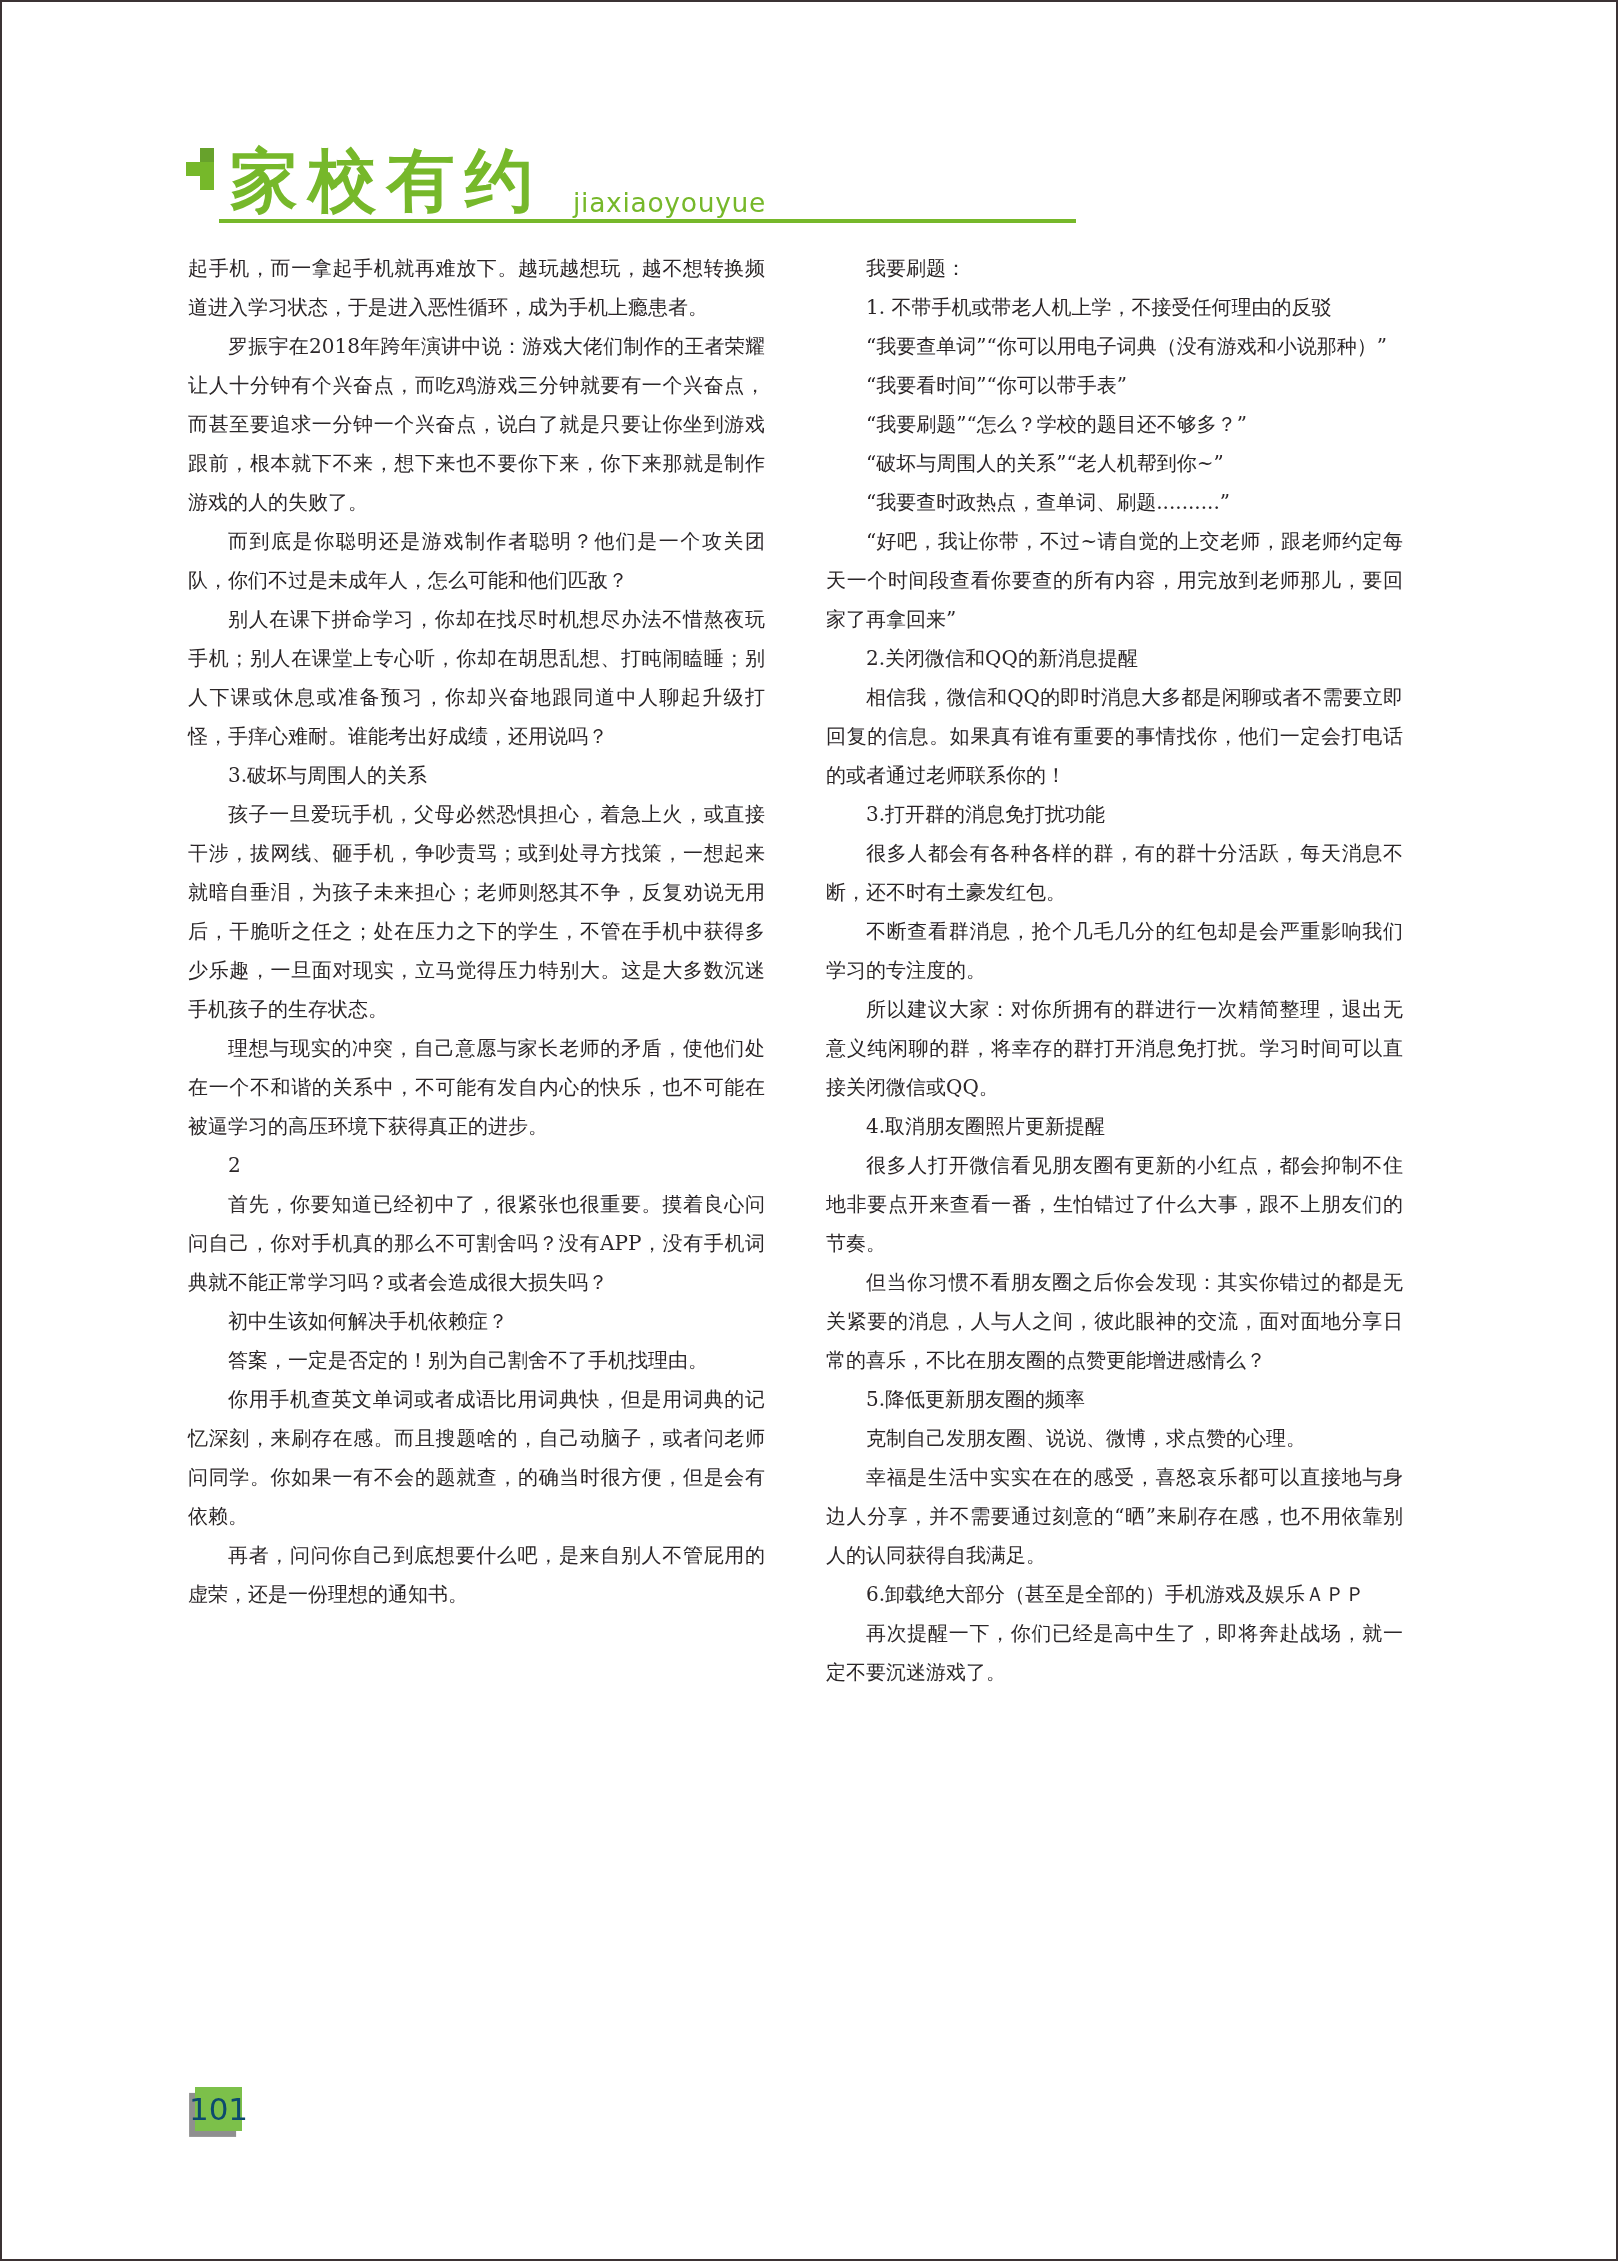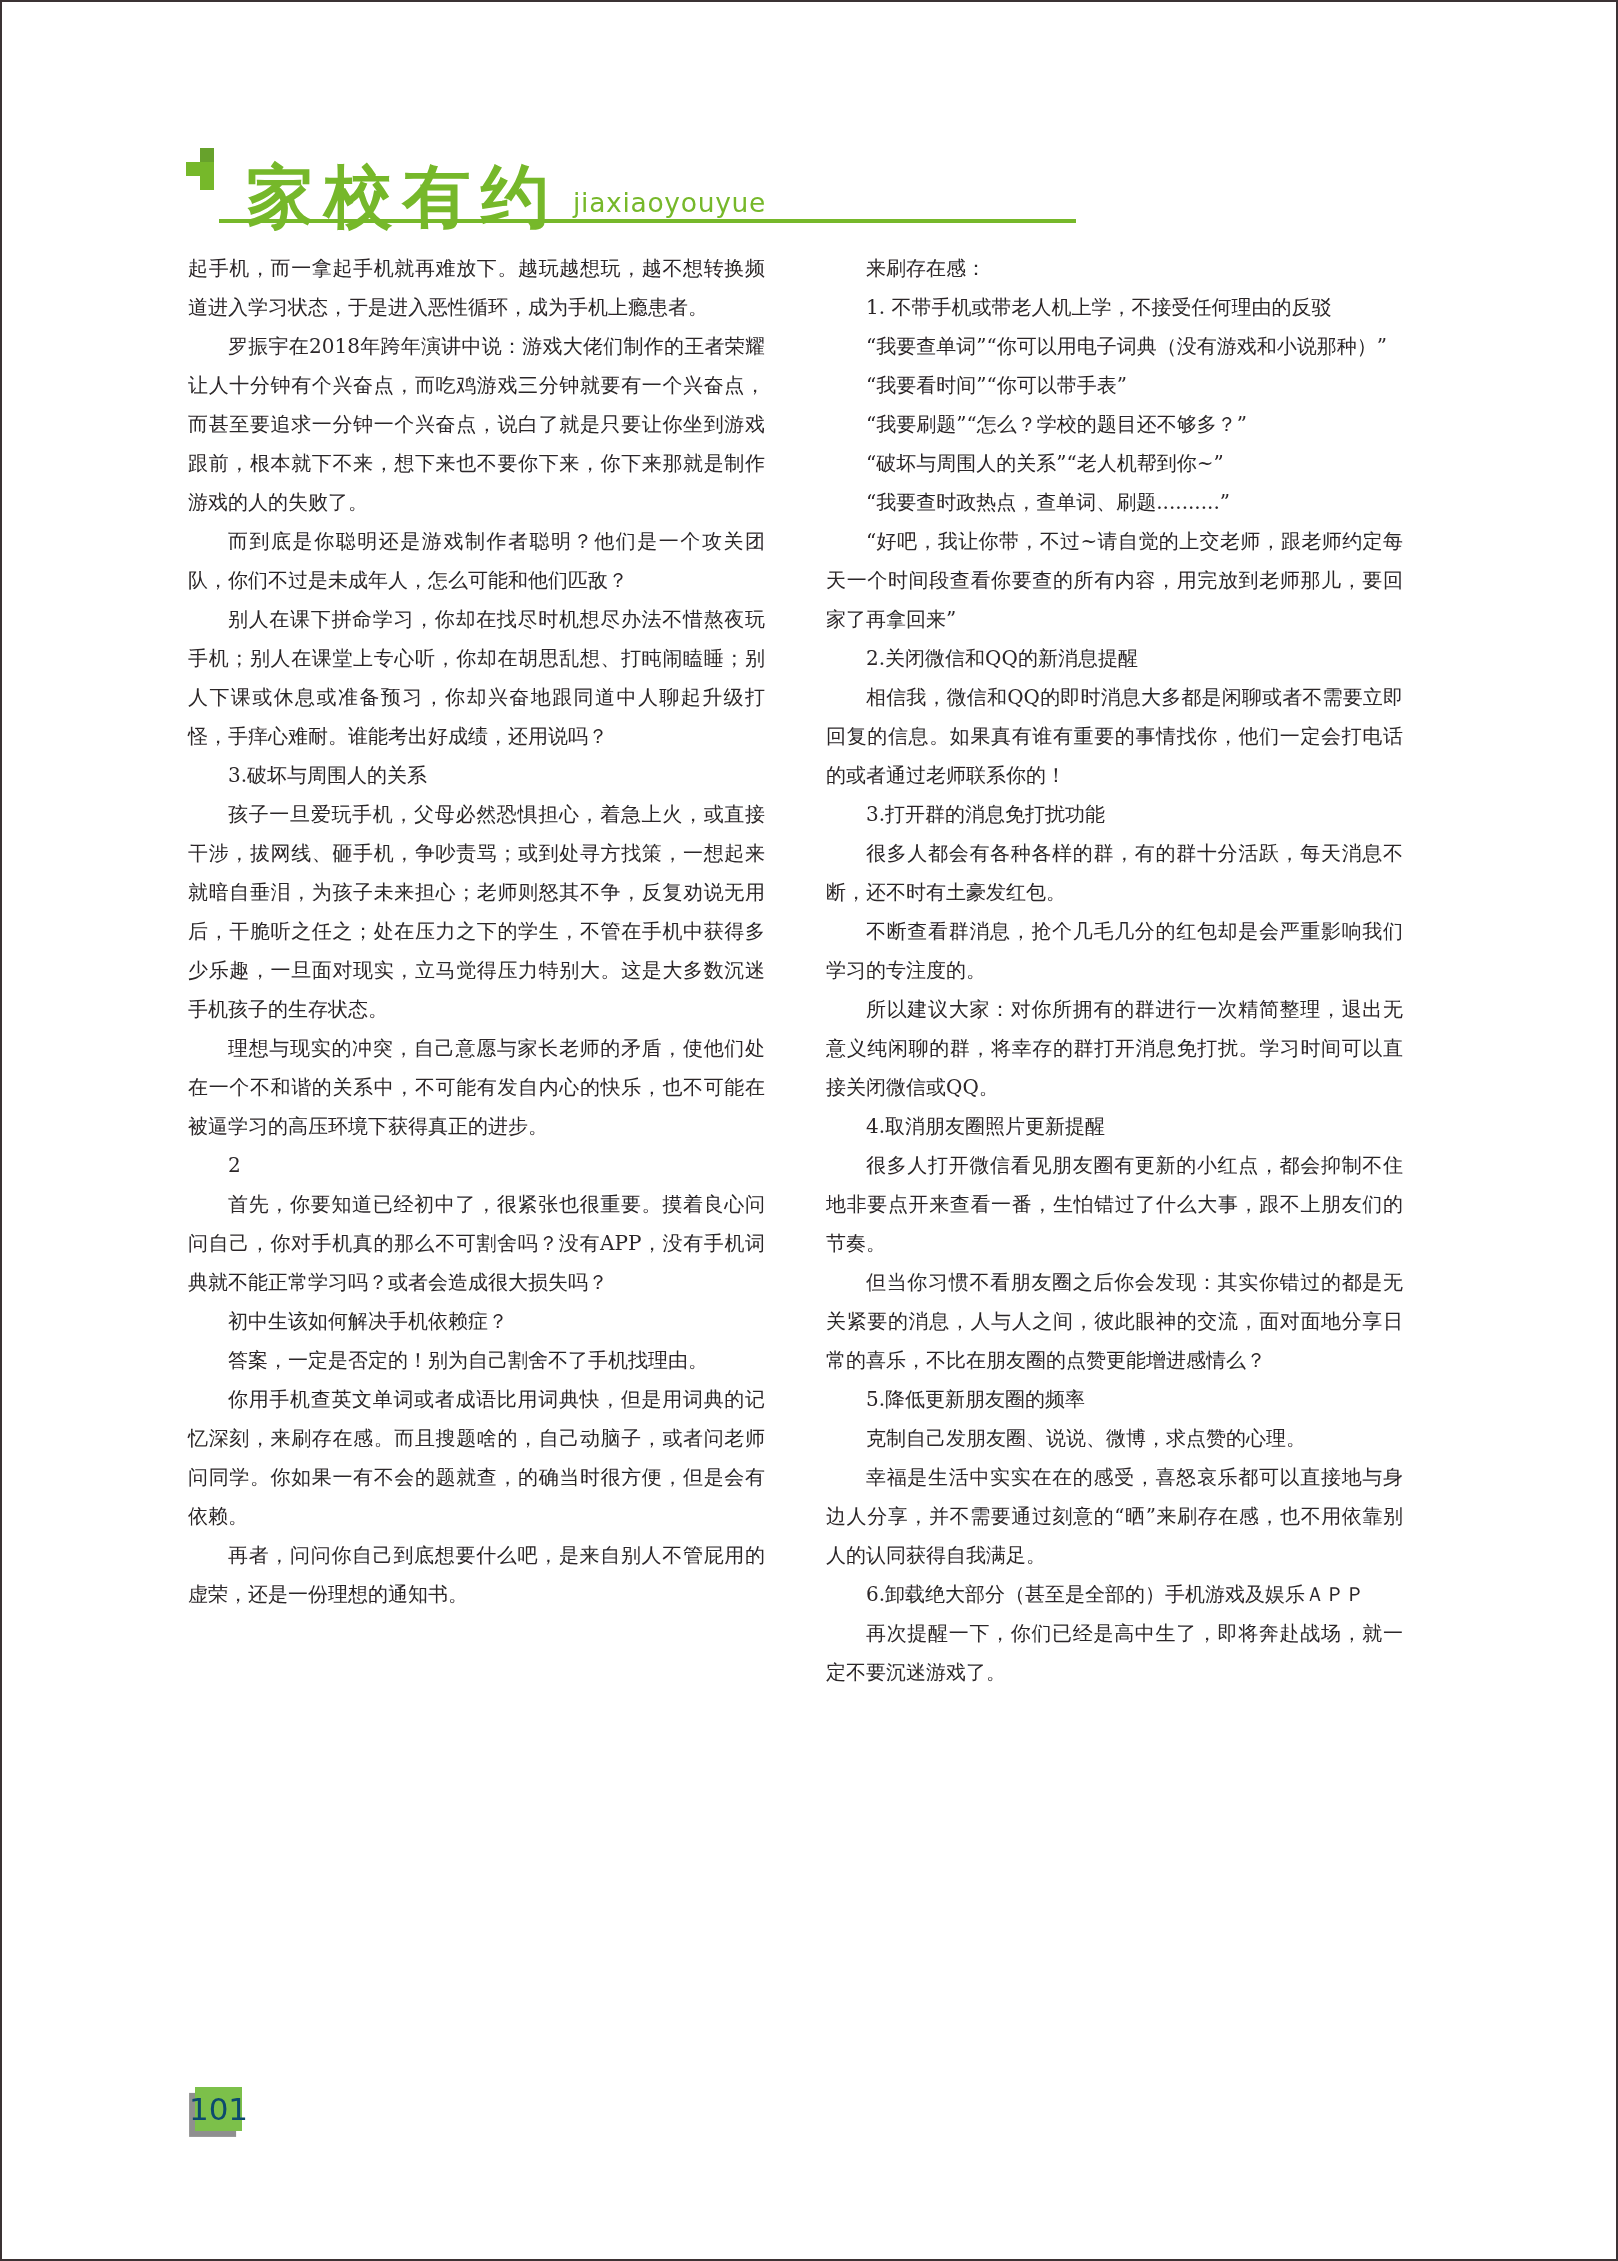--- a/index.html
+++ b/index.html
@@ -20,21 +20,21 @@
   }
   
   .header { position: absolute; left: 184px; top: 146px; width: 1030px; height: 88px; }
   .logo-squares { position: absolute; left: 1.5px; top: 1.5px; width: 28px; height: 42px; }
   .sq { position: absolute; display: block; background: var(--accent-green, #76b82a); }
   .sq1 { left: 14px; top: 0;    width: 14px; height: 14px; background: var(--accent-green-dark, #67a22c); }
   .sq2 { left: 0;    top: 14px; width: 14px; height: 14px; }
   .sq3 { left: 14px; top: 14px; width: 14px; height: 14px; }
   .sq4 { left: 14px; top: 28px; width: 14px; height: 14px; }
   .title {
-    position: absolute; left: 46px; top: -4.4px; margin: 16px;
+    position: absolute; left: 46px; top: -4.4px; margin: 0;
     font-family: "DejaVu Sans", "Liberation Sans", sans-serif;
     font-weight: bold; font-size: 68px; line-height: 77px;
     letter-spacing: 10.3px; color: var(--accent-green, #76b82a);
     white-space: nowrap;
   }
   .pinyin {
     position: absolute; left: 389px; top: 41px;
     font-family: "DejaVu Sans", "Liberation Sans", sans-serif;
     font-size: 26.5px; letter-spacing: 0.7px;
     color: var(--accent-green, #76b82a); white-space: nowrap;
@@ -94,21 +94,21 @@
       <p class="para ind">理想与现实的冲突，自己意愿与家长老师的矛盾，使他们处在一个不和谐的关系中，不可能有发自内心的快乐，也不可能在被逼学习的高压环境下获得真正的进步。</p>
       <p class="para ind">2</p>
       <p class="para ind">首先，你要知道已经初中了，很紧张也很重要。摸着良心问问自己，你对手机真的那么不可割舍吗？没有APP，没有手机词典就不能正常学习吗？或者会造成很大损失吗？</p>
       <p class="para ind">初中生该如何解决手机依赖症？</p>
       <p class="para ind">答案，一定是否定的！别为自己割舍不了手机找理由。</p>
       <p class="para ind">你用手机查英文单词或者成语比用词典快，但是用词典的记忆深刻，来刷存在感。而且搜题啥的，自己动脑子，或者问老师问同学。你如果一有不会的题就查，的确当时很方便，但是会有依赖。</p>
       <p class="para ind">再者，问问你自己到底想要什么吧，是来自别人不管屁用的虚荣，还是一份理想的通知书。</p>
     </section>
 
   <section class="col col-right">
-      <p class="para ind">来刷存在感：</p>
+      <p class="para ind">我要刷题：</p>
       <p class="para ind">1. 不带手机或带老人机上学，不接受任何理由的反驳</p>
       <p class="para ind">“我要查单词”“你可以用电子词典（没有游戏和小说那种）”</p>
       <p class="para ind">“我要看时间”“你可以带手表”</p>
       <p class="para ind">“我要刷题”“怎么？学校的题目还不够多？”</p>
       <p class="para ind">“破坏与周围人的关系”“老人机帮到你~”</p>
       <p class="para ind">“我要查时政热点，查单词、刷题..........”</p>
       <p class="para ind">“好吧，我让你带，不过~请自觉的上交老师，跟老师约定每天一个时间段查看你要查的所有内容，用完放到老师那儿，要回家了再拿回来”</p>
       <p class="para ind">2.关闭微信和QQ的新消息提醒</p>
       <p class="para ind">相信我，微信和QQ的即时消息大多都是闲聊或者不需要立即回复的信息。如果真有谁有重要的事情找你，他们一定会打电话的或者通过老师联系你的！</p>
       <p class="para ind">3.打开群的消息免打扰功能</p>

